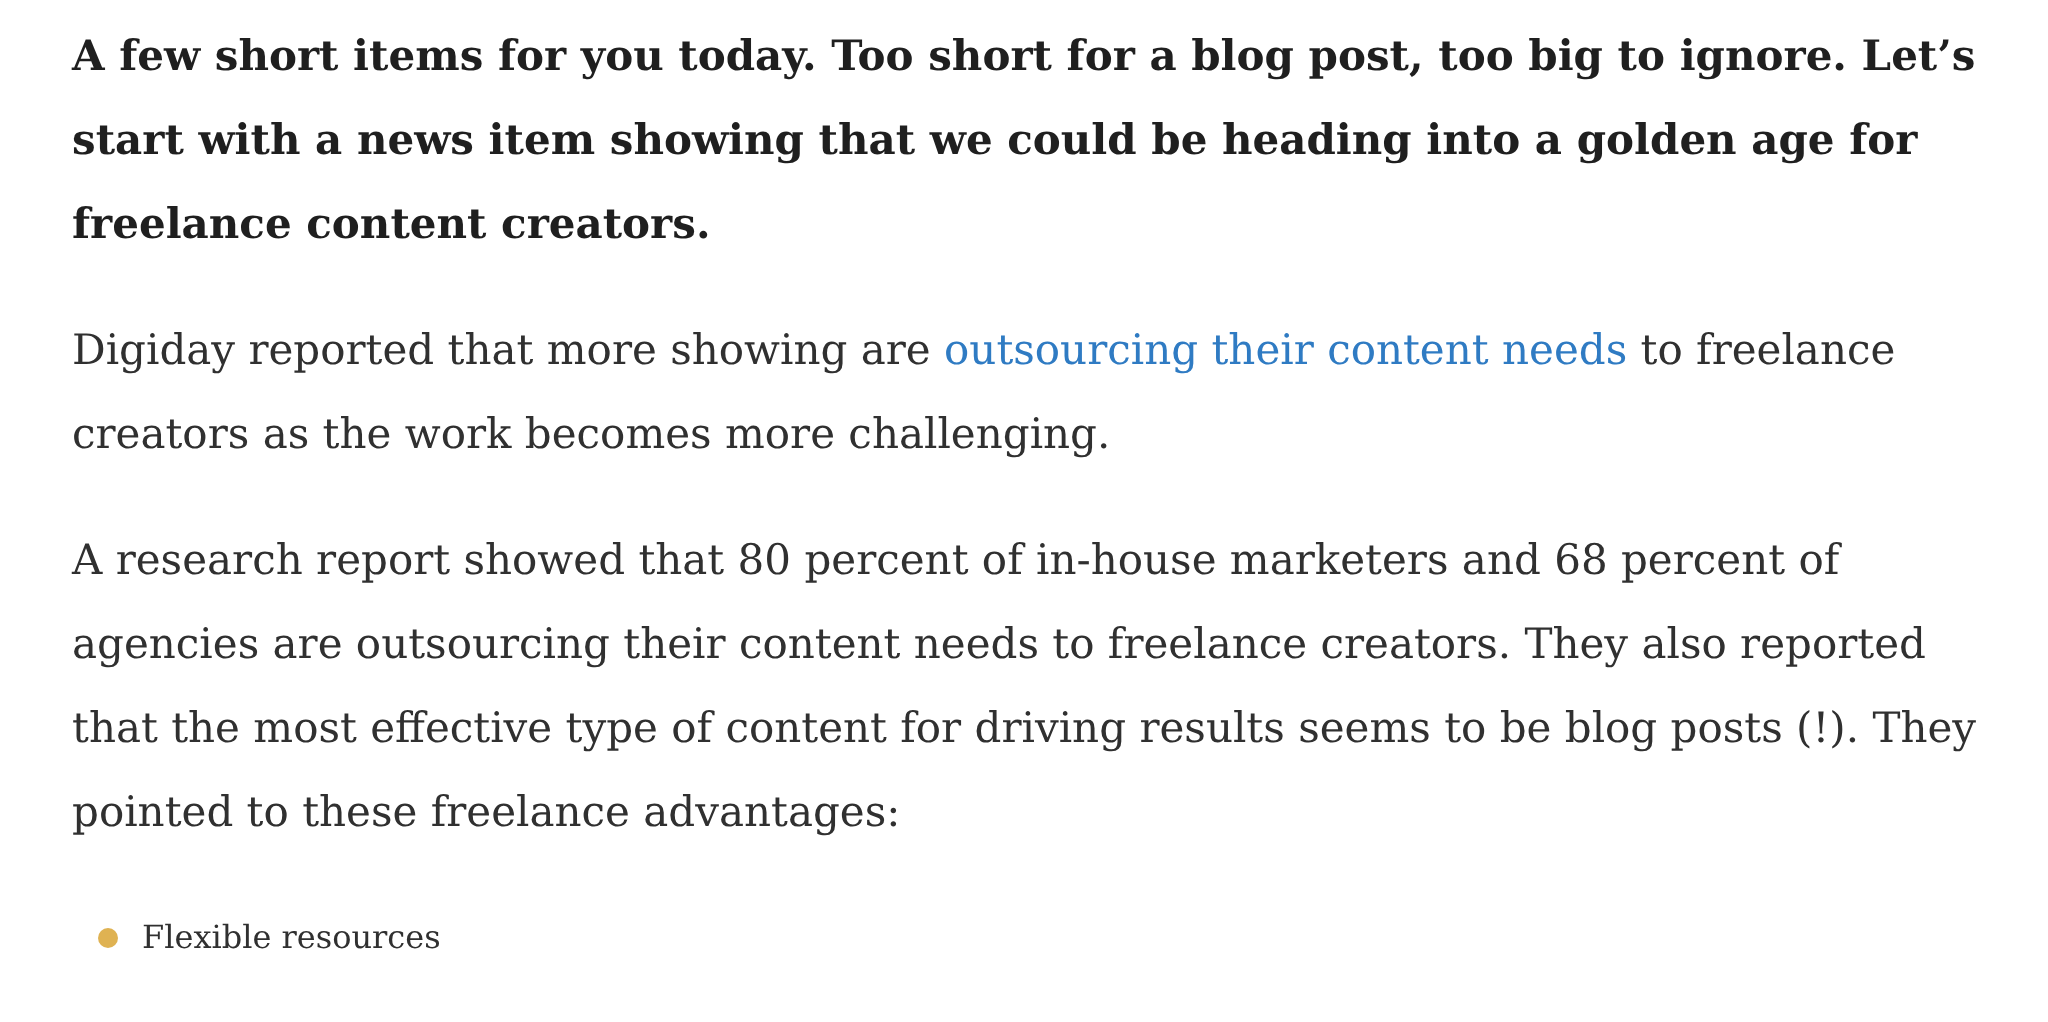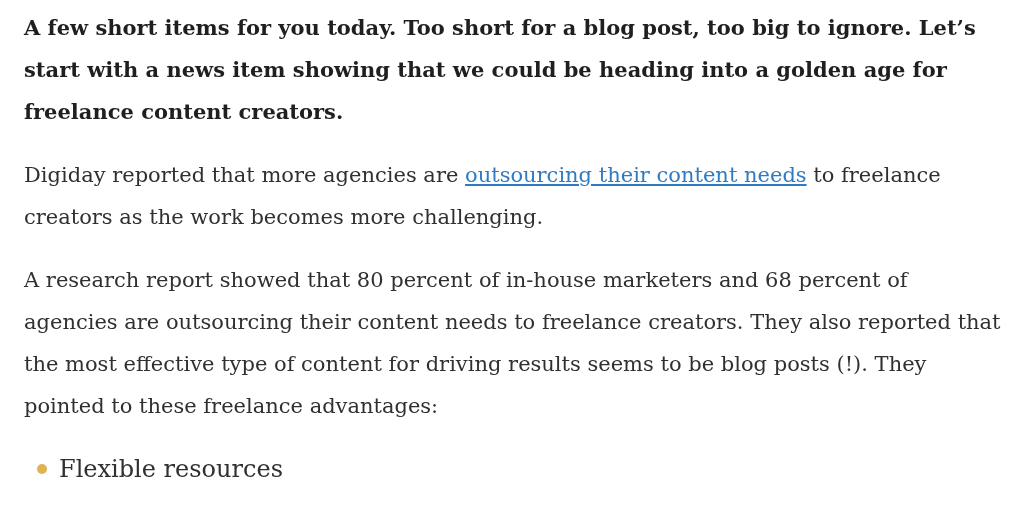--- a/index.html
+++ b/index.html
@@ -5,66 +5,65 @@
   html, body { margin: 0; padding: 0; }
   body {
     width: 1024px;
     height: 511px;
     background: #ffffff;
     overflow: hidden;
     font-family: "DejaVu Serif", "Liberation Serif", serif;
     color: #303030;
     -webkit-font-smoothing: antialiased;
   }
-  main { padding: 7px 22px 0 24px; }
+  main { padding: 7px 22px 0 36px; }
   p {
     margin: 0 0 21px 0;
     font-size: 21px;
     line-height: 42px;
   }
   p.lead {
     font-weight: 700;
     color: #1f1f1f;
   }
   a.link {
     color: #2f7bc3;
-    text-decoration: underline;
     text-decoration-color: #2f7bc3;
     text-underline-offset: 2px;
     cursor: pointer;
   }
   ul.advantages {
     list-style: none;
     margin: 8px 0 0 0;
     padding: 0 0 0 13px;
   }
   ul.advantages li {
     position: relative;
     padding-left: 22px;
-    font-size: 24px;
+    font-size: 16px;
     line-height: 42px;
   }
   .dot {
     position: absolute;
     left: 0;
     top: 16px;
     width: 10px;
     height: 10px;
     border-radius: 50%;
     background: #dfb252;
   }
 </style>
 </head>
 <body>
 
 <main>
 
   <p class="lead">A few short items for you today. Too short for a blog post, too big to ignore. Let’s start with a news item showing that we could be heading into a golden age for freelance content creators.</p>
 
-  <p><span>Digiday reported that more agencies are </span><a class="link">outsourcing their content needs</a><span> to freelance creators as the work becomes more challenging.</span></p>
+  <p><span>Digiday reported that more showing are </span><a class="link">outsourcing their content needs</a><span> to freelance creators as the work becomes more challenging.</span></p>
 
   <p>A research report showed that 80 percent of in-house marketers and 68 percent of agencies are outsourcing their content needs to freelance creators. They also reported that the most effective type of content for driving results seems to be blog posts (!). They pointed to these freelance advantages:</p>
 
   <ul class="advantages">
     <li>
       <span class="dot"></span>
       <span>Flexible resources</span>
     </li>
   </ul>
 

